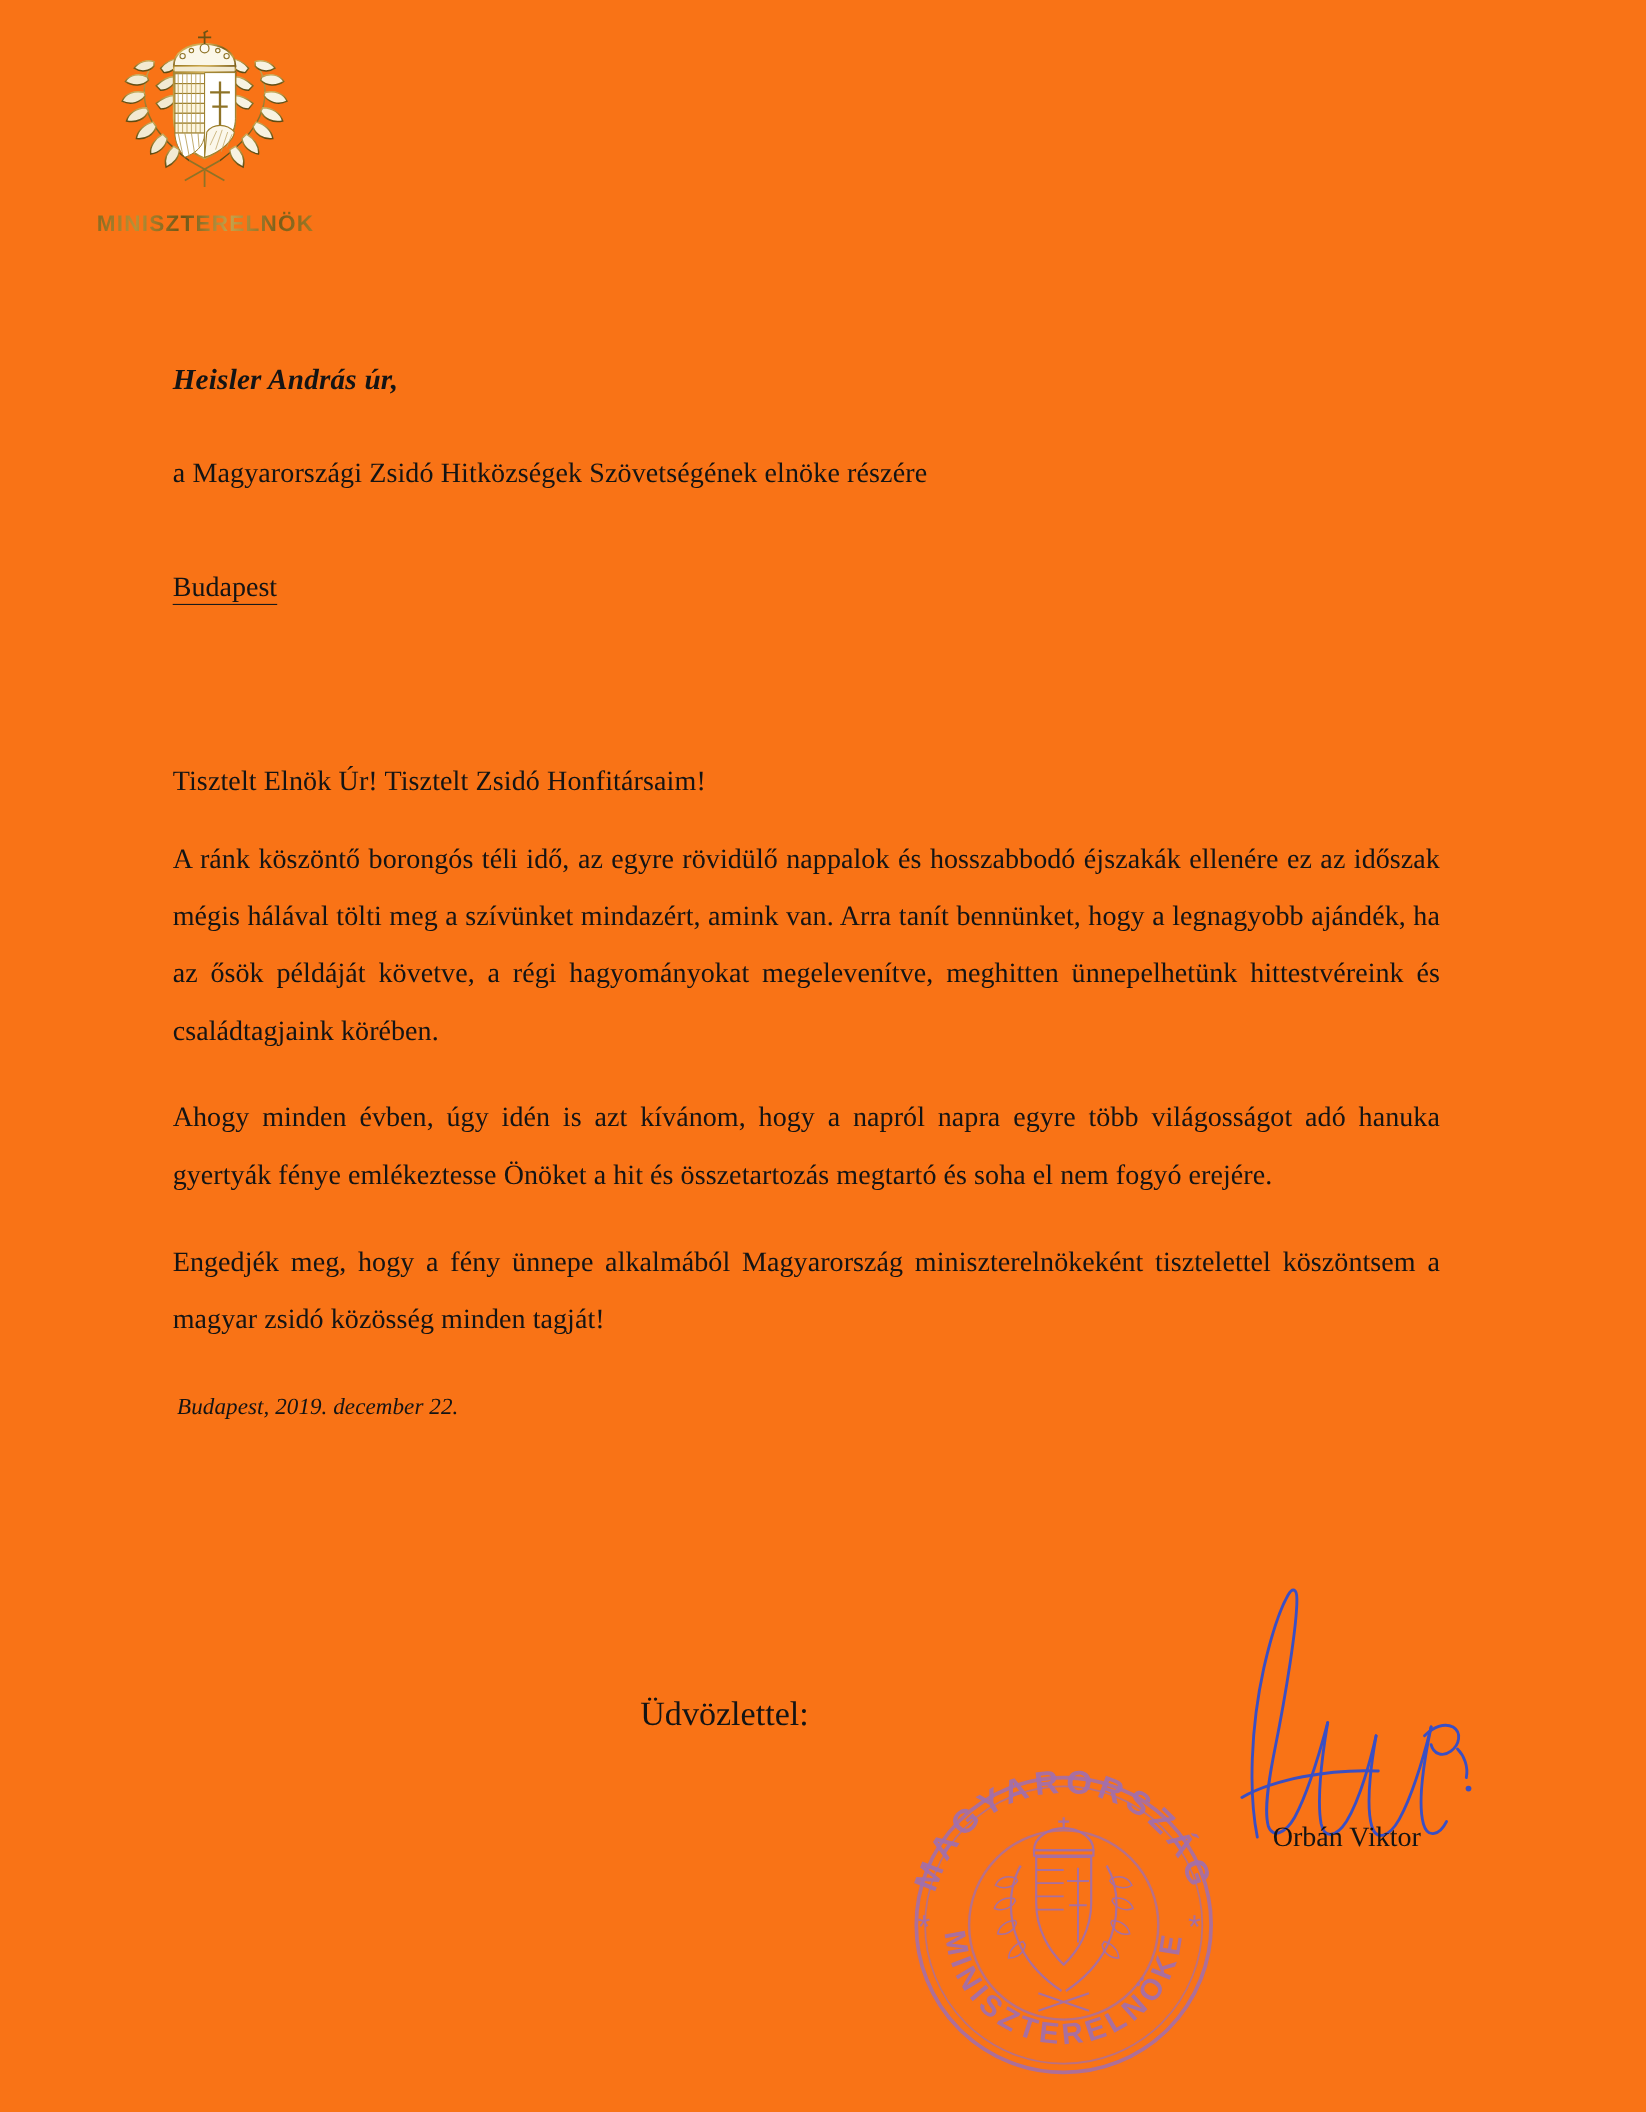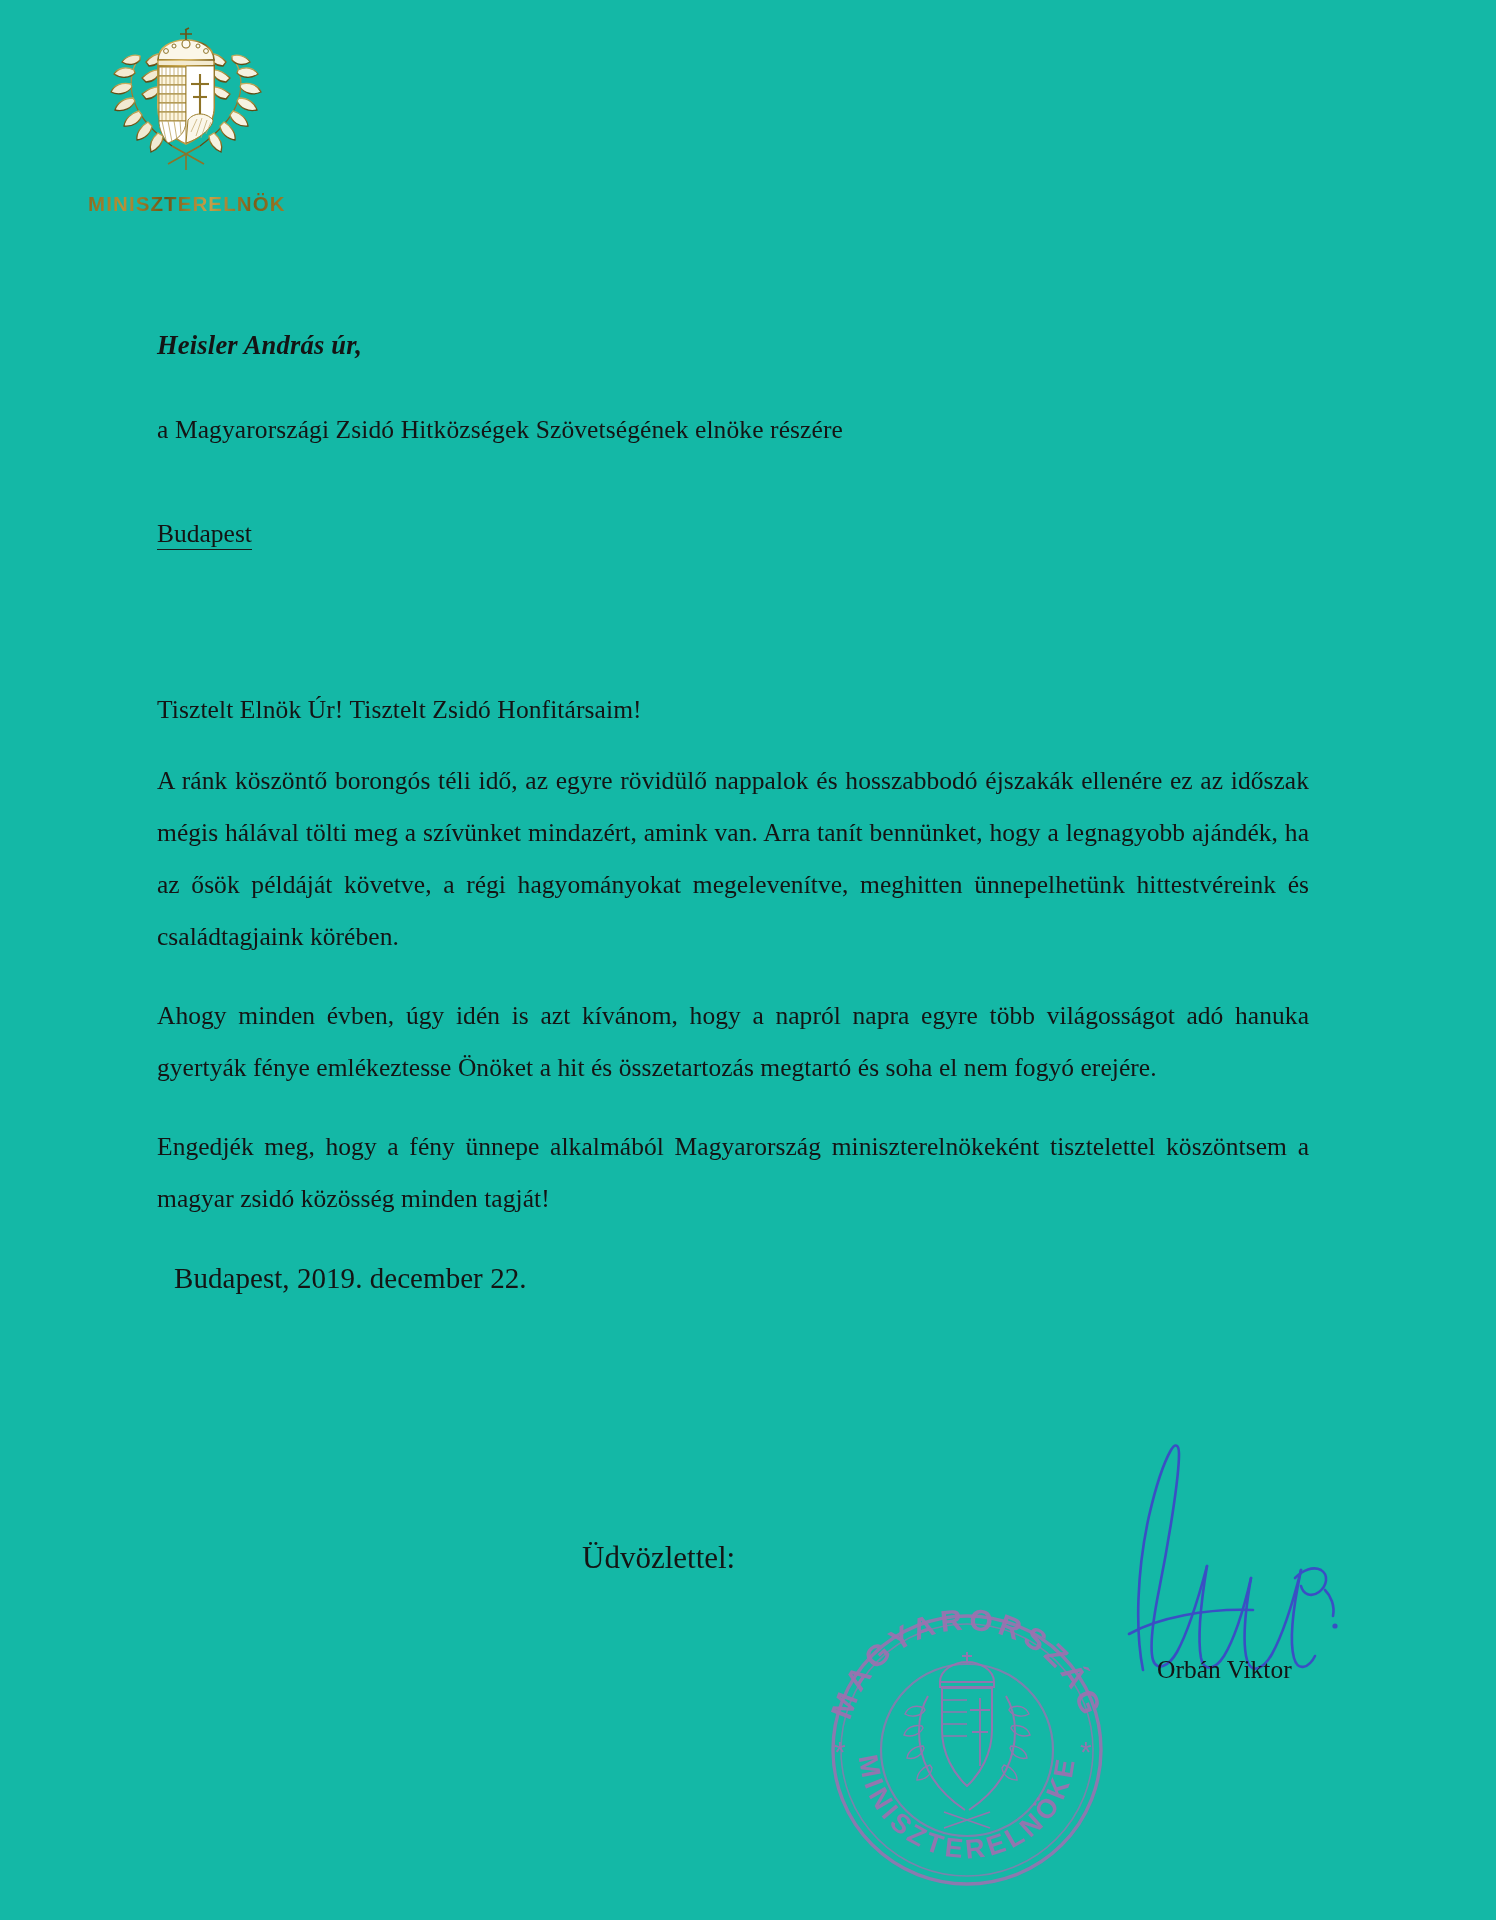--- a/index.html
+++ b/index.html
@@ -14,21 +14,21 @@
     height: 1920px;
     position: relative;
     font-family: "Liberation Serif", "DejaVu Serif", serif;
     color: #141414;
     overflow: hidden;
   }
 
   .page {
     position: absolute;
     inset: 0;
-    background: #14b8a6;
+    background: #f97316;
     padding: 16px;
   }
 
   
   .letterhead {
     position: absolute;
     left: 90px;
     top: 22px;
     width: 300px;
   }
@@ -105,23 +105,24 @@
     line-height: 52px;
     text-align: justify;
     text-justify: inter-word;
     margin: 0 0 27px 0;
     letter-spacing: 0.05px;
     hyphens: none;
   }
   .para:last-child { margin-bottom: 0; }
 
   .dateline {
-    font-size: 29px;
-    margin: 17px;
+    font-size: 21px;
+    margin: 4px;
     text-align: left;
+    font-style: italic;
   }
 
   
   .sign-area {
     position: absolute;
     left: 157px;
     top: 1480px;
     width: 1200px;
     height: 420px;
   }

